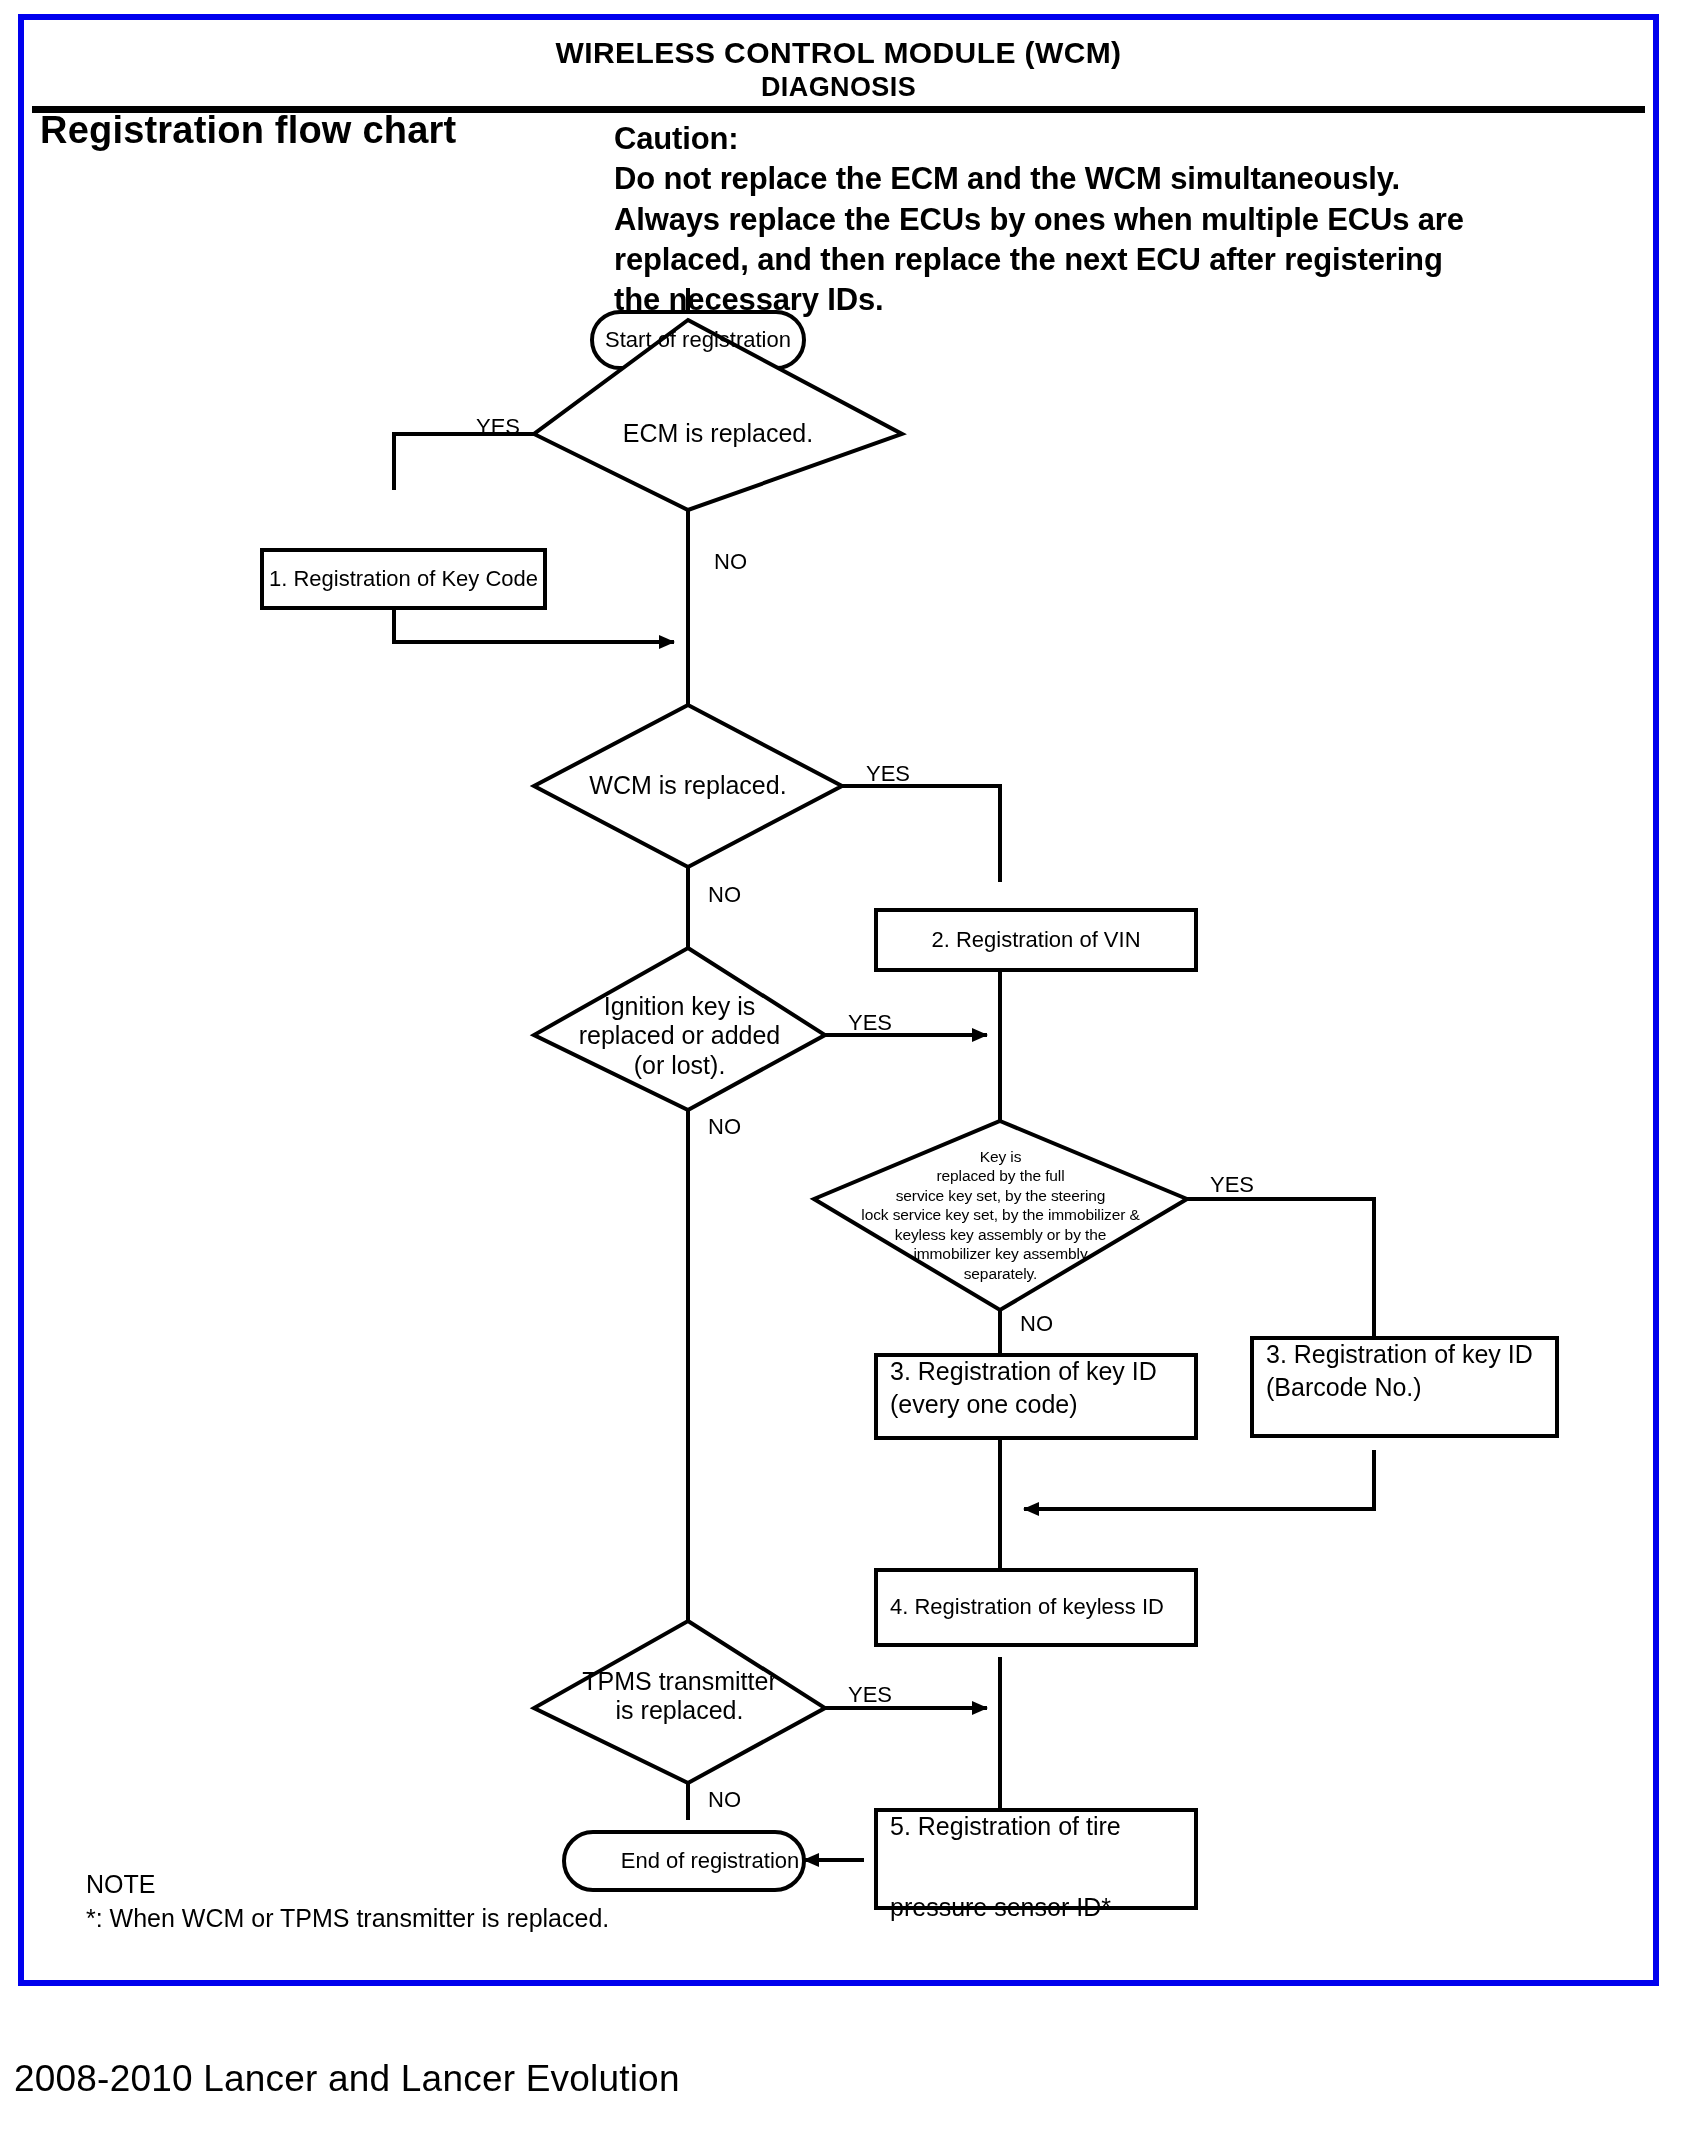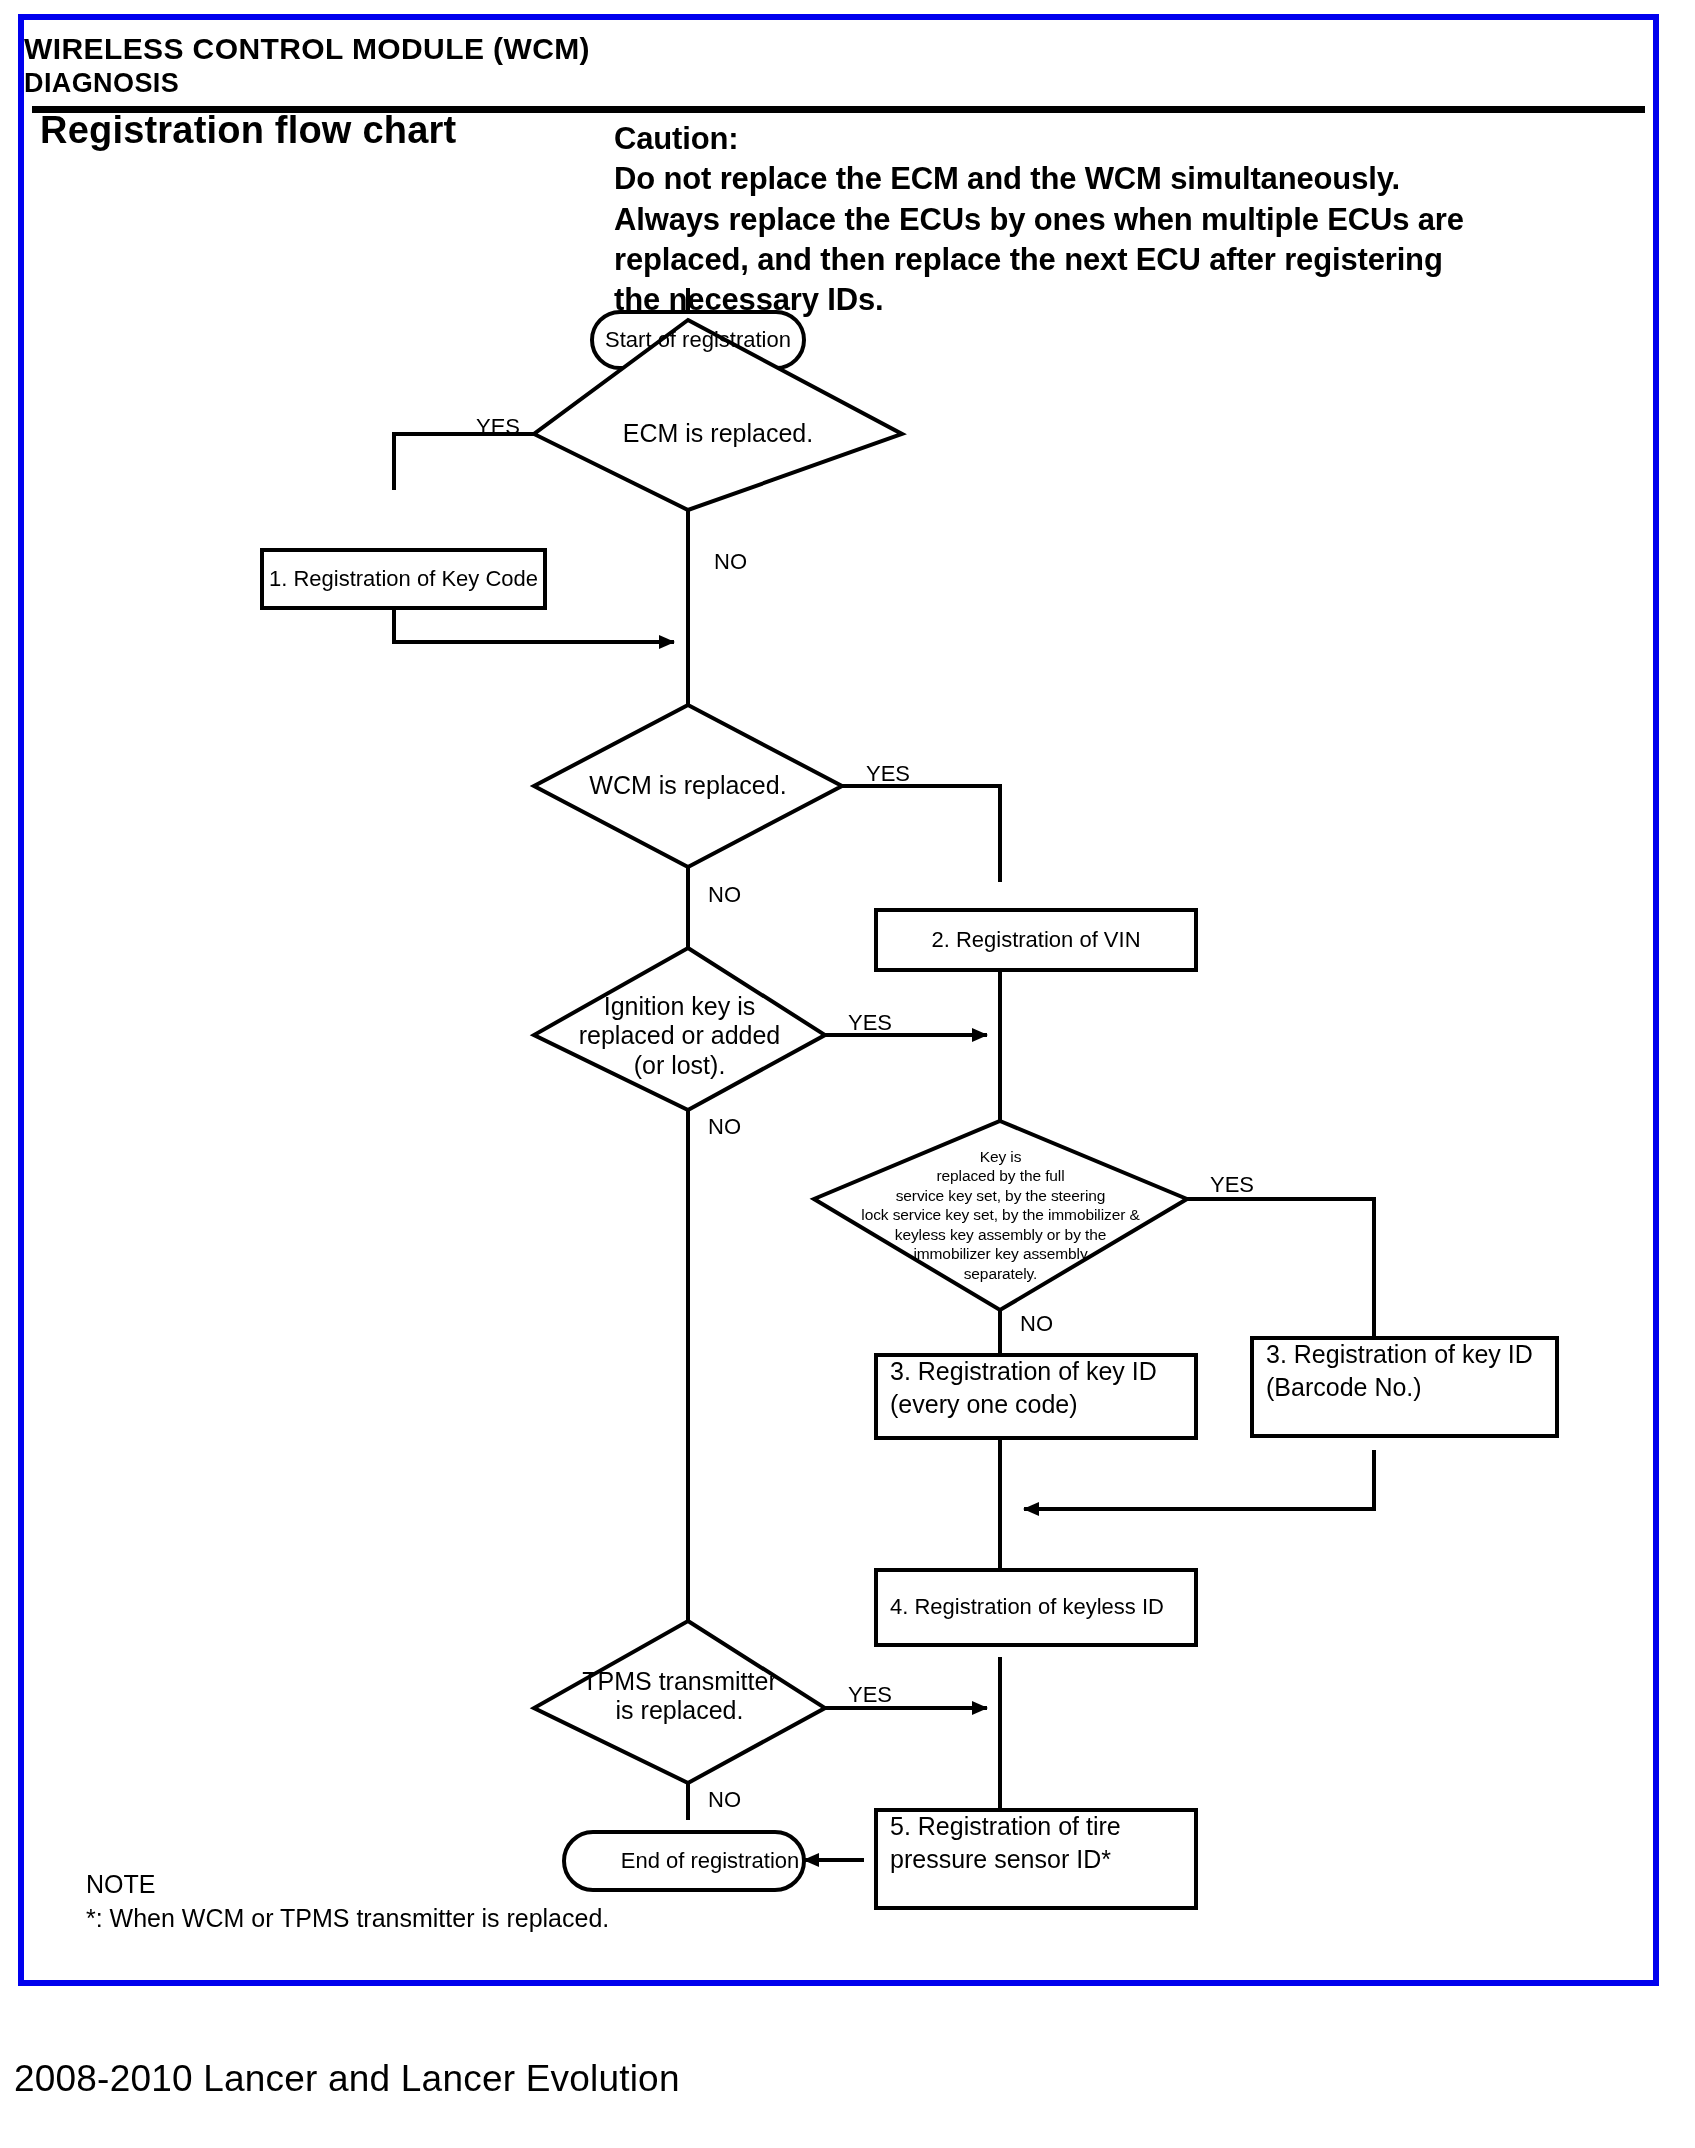--- a/index.html
+++ b/index.html
@@ -8,22 +8,22 @@
     font-family:"Liberation Sans","DejaVu Sans",sans-serif;
     color:#000;
   }
   
   #page-frame{
     position:absolute;left:18px;top:14px;width:1641px;height:1972px;
     border:6px solid #0000ee;box-sizing:border-box;background:#fff;
   }
   
   #header{
-    position:absolute;left:0;top:12px;width:100%;text-align:left;
-    padding-top:0;box-sizing:border-box;
+    position:absolute;left:0;top:0;width:100%;text-align:center;
+    padding-top:16px;box-sizing:border-box;
   }
   #header .line1{font-size:30px;font-weight:bold;letter-spacing:.4px;line-height:1.16;}
   #header .line2{font-size:27px;font-weight:bold;letter-spacing:.4px;line-height:1.2;}
   #header-rule{
     position:absolute;left:8px;top:86px;width:calc(100% - 16px);height:7px;background:#000;
   }
   
   #section-title{
     position:absolute;left:16px;top:89px;font-size:38px;font-weight:bold;
     letter-spacing:.2px;
@@ -197,21 +197,21 @@
       <span>(Barcode No.)</span>
     </div>
 
     <div class="nodeText procTextL2" style="left:866px;top:1550px;width:306px;height:75px;align-items:center;">4. Registration of keyless ID</div>
 
     <div class="nodeText decText" style="left:510px;top:1638px;width:291px;height:76px;flex-direction:column;">
       <span>TPMS transmitter</span>
       <span>is replaced.</span>
     </div>
 
-    <div class="nodeText procTextL" style="left:866px;top:1790px;width:300px;height:98px;flex-direction:column;align-items:flex-start;">
+    <div class="nodeText procTextL" style="left:866px;top:1790px;width:300px;height:98px;flex-direction:column;align-items:flex-start;gap:48px;">
       <span>5. Registration of tire</span>
       <span>pressure sensor ID*</span>
     </div>
 
     <div class="nodeText termText" style="left:540px;top:1812px;width:240px;height:58px;padding-left:26px;">End of registration</div>
 
     <div class="edgeLabel" style="left:452px;top:394px;">YES</div>
     <div class="edgeLabel" style="left:690px;top:529px;">NO</div>
 
     <div class="edgeLabel" style="left:842px;top:741px;">YES</div>

